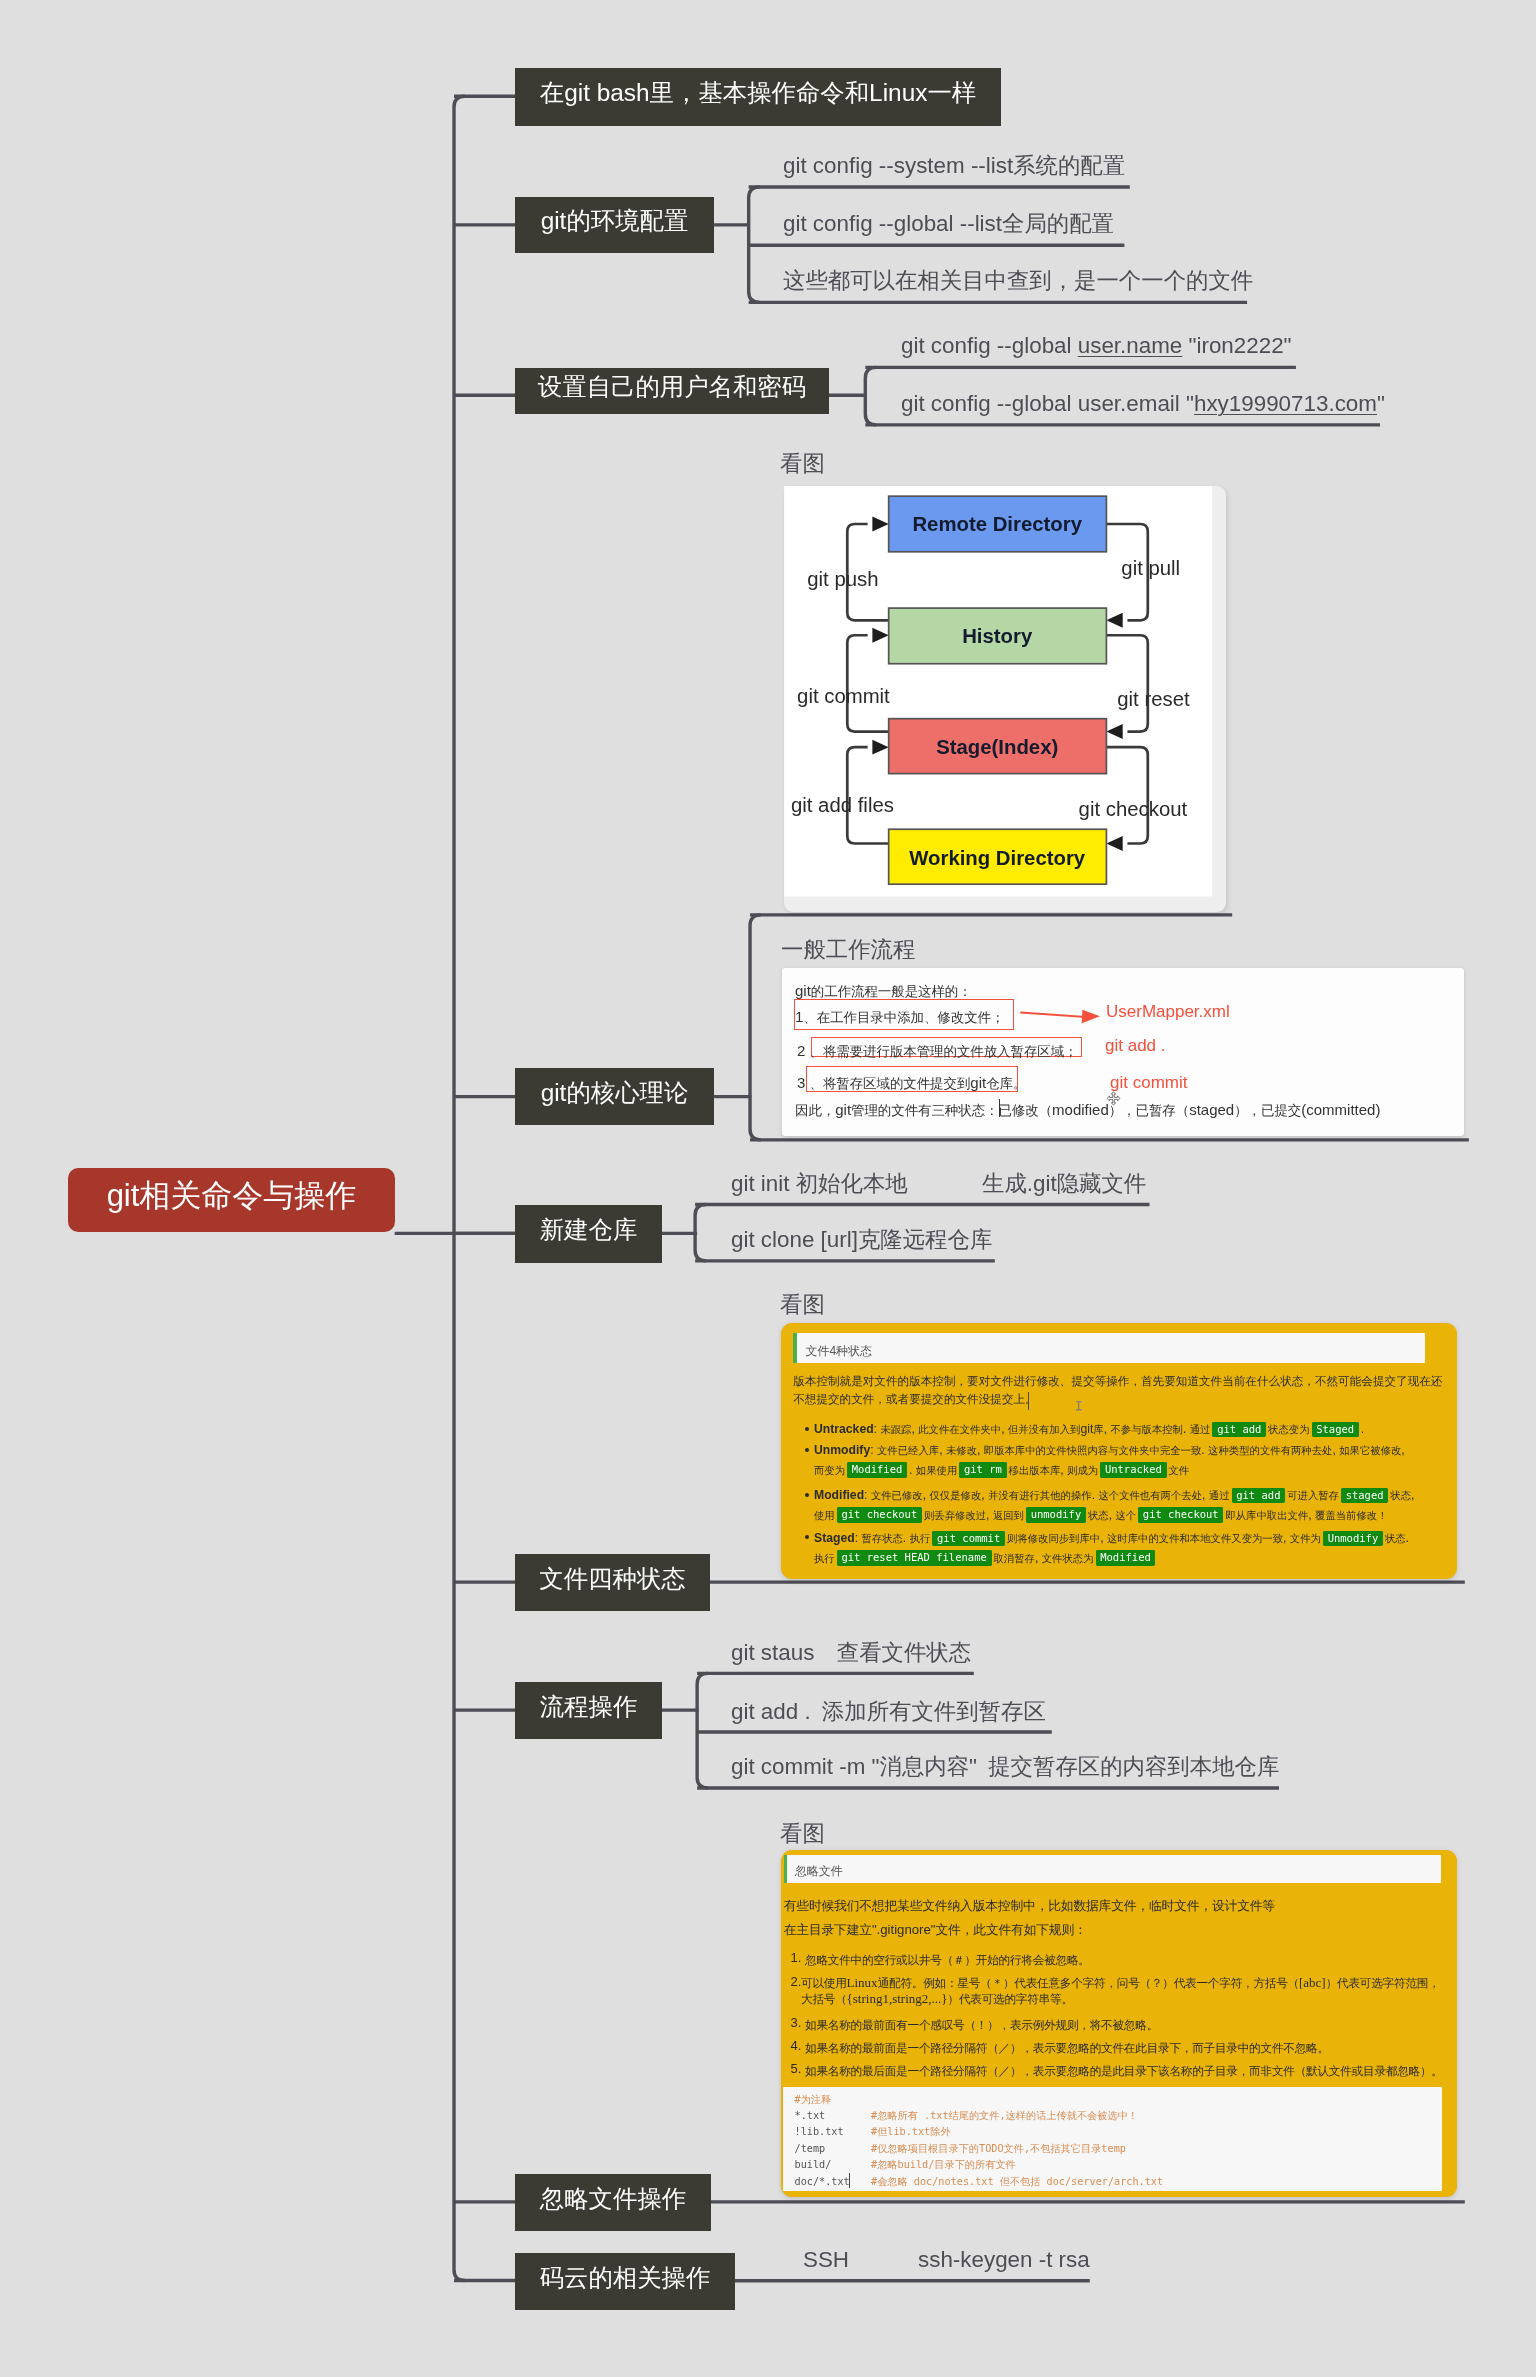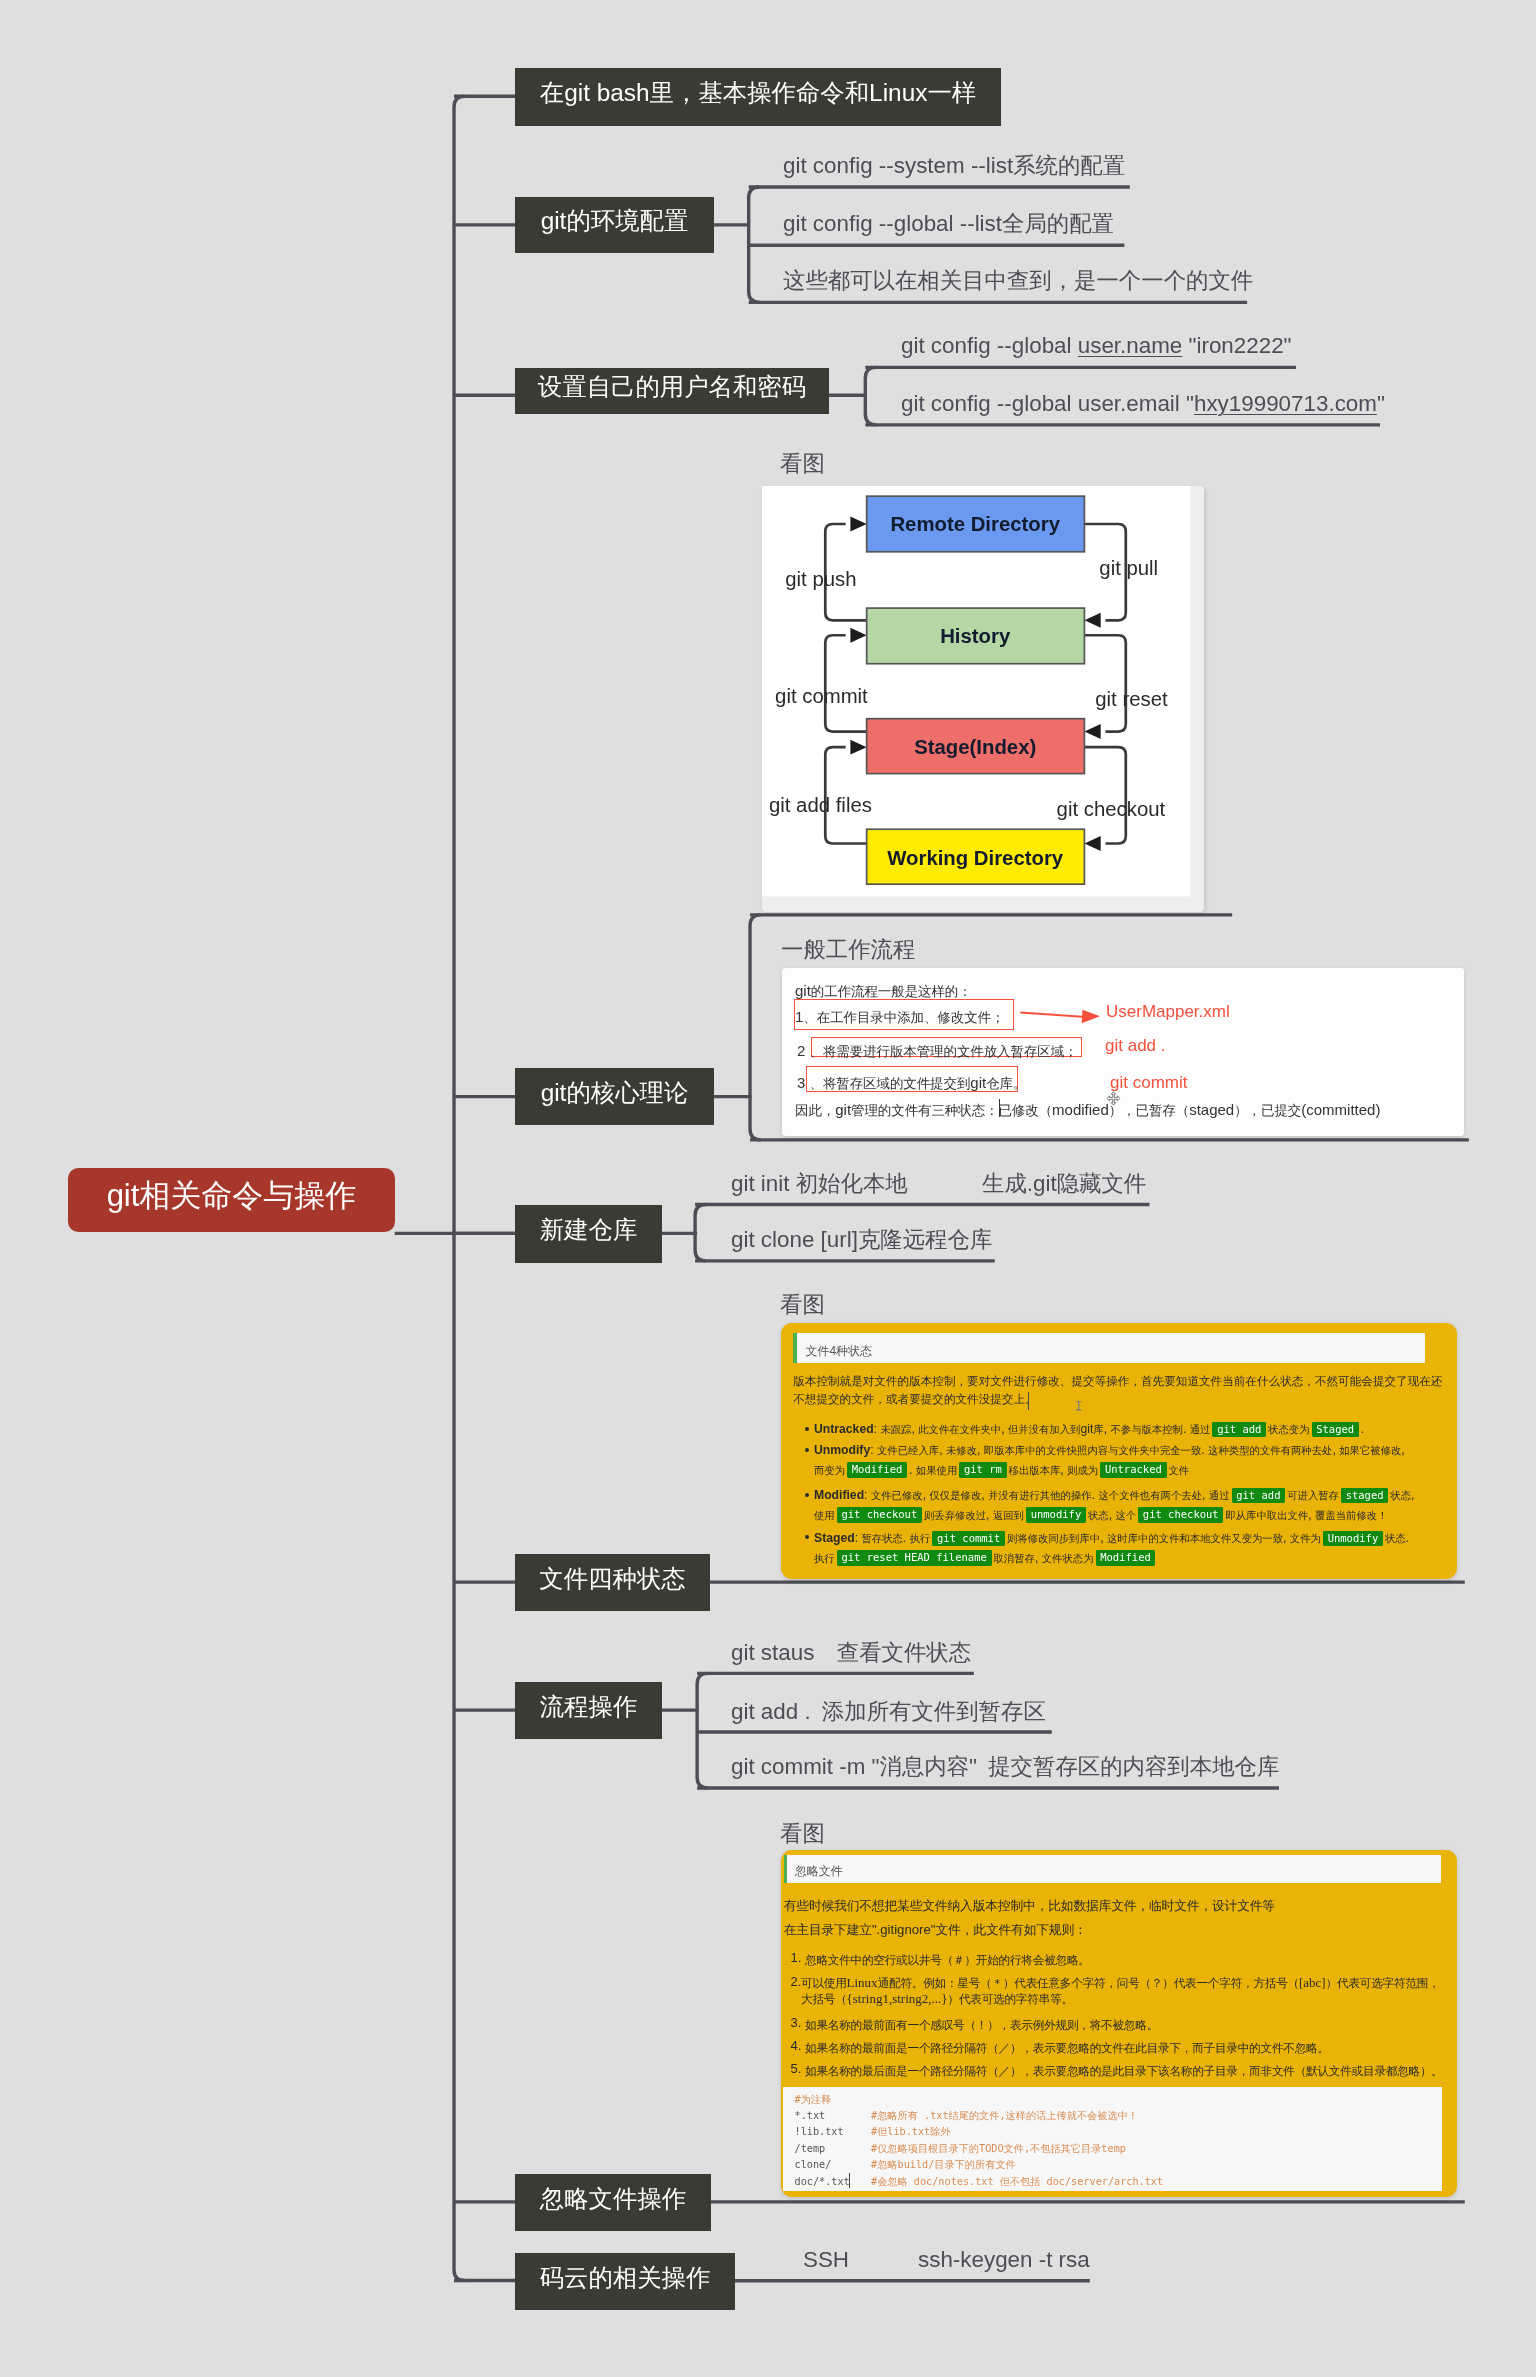--- a/index.html
+++ b/index.html
@@ -127,21 +127,21 @@
   <div class="node" style="left:515px;top:2253px;width:220px;height:57px">码云的相关操作</div>
 
   <div class="leaf" style="left:783px;top:155px">git config --system --list系统的配置</div>
   <div class="leaf" style="left:783px;top:213px">git config --global --list全局的配置</div>
   <div class="leaf" style="left:783px;top:270px">这些都可以在相关目中查到，是一个一个的文件</div>
 
   <div class="leaf" style="left:901px;top:335px"><span>git config --global </span><span class="u">user.name</span><span> "iron2222"</span></div>
   <div class="leaf" style="left:901px;top:393px"><span>git config --global user.email "</span><span class="u">hxy19990713.com</span><span>"</span></div>
 
   <div class="cap" style="left:780px;top:453px">看图</div>
-  <div class="card" style="left:762px;top:486px;width:442px;height:426px;border-radius:4px;background:#eeeeee">
+  <div class="card" style="left:784px;top:486px;width:442px;height:426px;border-radius:9px;background:#eeeeee">
     <svg viewBox="0 0 651 628" width="442" height="426">
       <rect x="0" y="0" width="631" height="605" fill="#ffffff"></rect>
       <g transform="translate(1,2)">
       <g stroke="#3a3a3a" stroke-width="4" fill="none" stroke-linejoin="round">
 
         <path d="M 153 196 L 103 196 Q 92 196 92 185 L 92 65 Q 92 54 103 54 L 122 54"></path>
         <path d="M 153 360 L 103 360 Q 92 360 92 349 L 92 229 Q 92 218 103 218 L 122 218"></path>
         <path d="M 153 525 L 103 525 Q 92 525 92 514 L 92 394 Q 92 383 103 383 L 122 383"></path>
 
         <path d="M 474 54 L 524 54 Q 535 54 535 65 L 535 185 Q 535 196 524 196 L 505 196"></path>
@@ -260,21 +260,21 @@
         <div class="md-ol" style="left: 24px; top: 212px; width: 648px; white-space: normal; line-height: 18px;"><span class="han3">如果名称的最后面是一个路径分隔符（／），表示要忽略的是此目录下该名称的子目录，而非文件（默认文件或目录都忽略）。</span></div>
       </div>
     <div class="codeblock" id="ignore-code" style="left:2px;top:237px;width:659px;height:104px">
         <div class="cb-k" style="left: 11.5px; top: 7.5px; color: rgb(217, 140, 80);">#为注释</div>
         <div class="cb-k" style="left: 11.5px; top: 24px;">*.txt</div>
         <div class="cb-c" style="left: 88px; top: 24px;">#忽略所有 .txt结尾的文件,这样的话上传就不会被选中！</div>
         <div class="cb-k" style="left: 11.5px; top: 40px;">!lib.txt</div>
         <div class="cb-c" style="left: 88px; top: 40px;">#但lib.txt除外</div>
         <div class="cb-k" style="left: 11.5px; top: 57px;">/temp</div>
         <div class="cb-c" style="left: 88px; top: 57px;">#仅忽略项目根目录下的TODO文件,不包括其它目录temp</div>
-        <div class="cb-k" style="left: 11.5px; top: 73px;">clone/</div>
+        <div class="cb-k" style="left: 11.5px; top: 73px;">build/</div>
         <div class="cb-c" style="left: 88px; top: 73px;">#忽略build/目录下的所有文件</div>
         <div class="cb-k" style="left: 11.5px; top: 90px;">doc/*.txt</div>
         <div class="cb-c" style="left: 88px; top: 90px;">#会忽略 doc/notes.txt 但不包括 doc/server/arch.txt</div>
       </div>
     <div class="ibeam" style="left:68px;top:323px;height:15px;background:#444"></div>
   </div>
 </div>
 
 
 </body></html>

